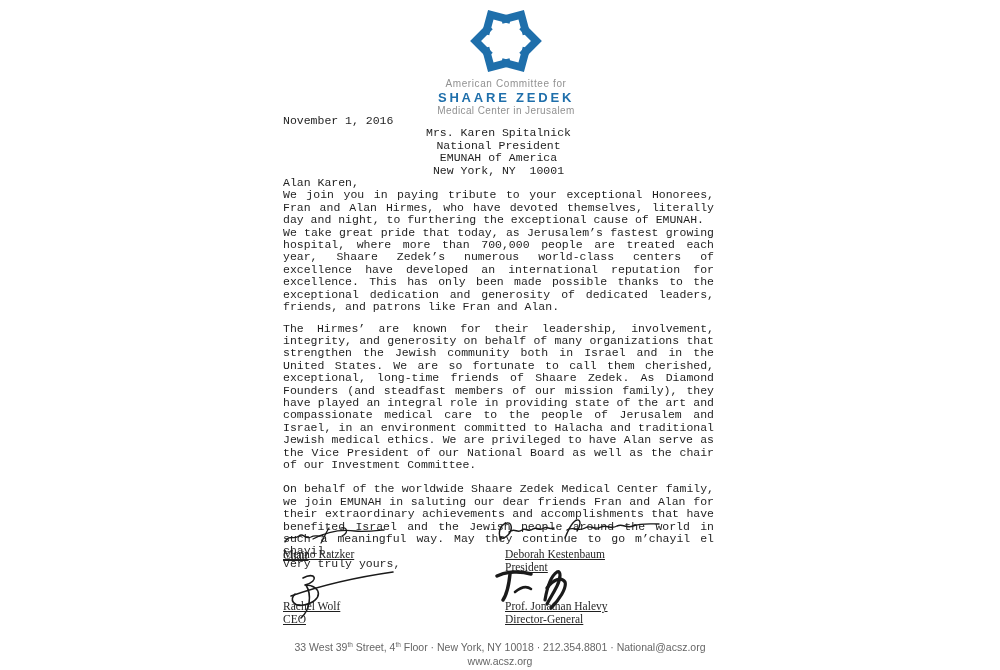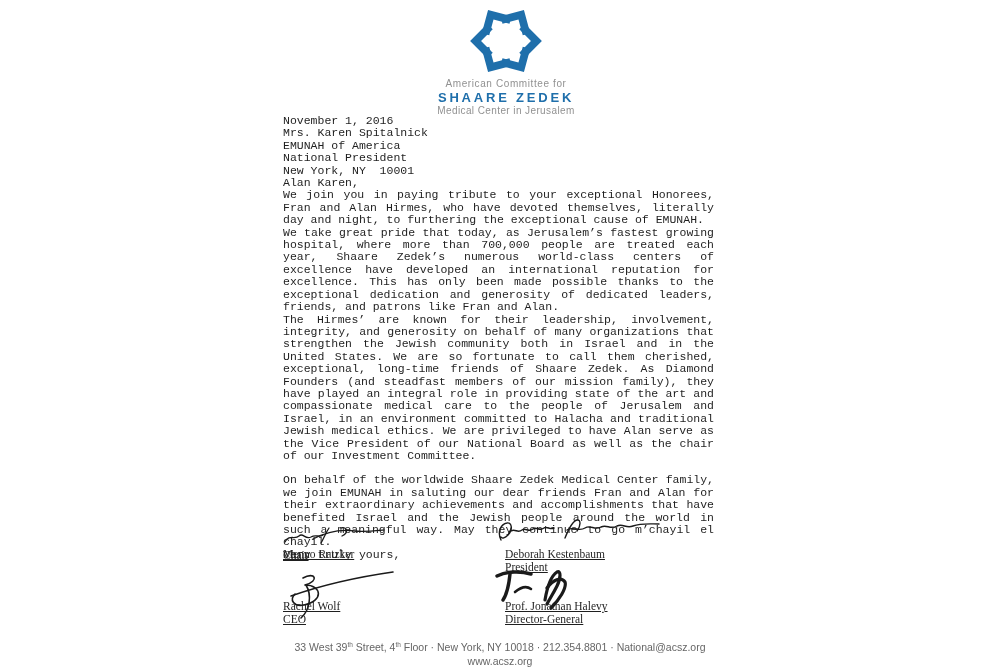--- a/index.html
+++ b/index.html
@@ -14,25 +14,25 @@
   .star-svg { display:block; margin:0 auto 4px auto; }
   .logo-org  { font-size:10px; letter-spacing:0.6px; color:#919191; line-height:12px; }
   .logo-name { font-size:13px; font-weight:bold; letter-spacing:2.8px; color:#1f6fab; line-height:15px; }
   .logo-sub  { font-size:10px; letter-spacing:0.4px; color:#919191; line-height:12px; }
 
   
   .body-col { position:absolute; left:283px; top:115px; width:431px;
               font-size:11.5px; line-height:12.4px;font-family:Liberation Mono, monospace; }
   .body-col p { margin:0; }
   .date-line { margin:0 0 19px 0; }
-  .addr-line { line-height:12.4px; }
+  .addr-line { line-height:12.4px;text-align:center; }
   sup.ss { font-size:7px; line-height:0; vertical-align:super; }
   .salutation { margin-top:5px; }
   .para { margin-top:10px; text-align:justify; }
-  .para.p3 { }
+  .para.p3 { margin-top:9px; }
   .para.p4 { margin-top:12px; }
   .closing { margin-top:13px; }
 
   
   .sig-col { position:absolute; font-size:11.5px; line-height:13px; }
   .sig-col .sig-name, .sig-col .sig-title { position:absolute; left:0; white-space:nowrap;text-decoration:underline; }
   .sig-left  { left:283px; top:520px; width:215px; height:125px; }
   .sig-right { left:505px; top:516px; width:235px; height:130px; }
   .sig-art { position:absolute; }
   .sig-art path { fill:none; stroke:#1a1a1a; stroke-linecap:round; stroke-linejoin:round; }
@@ -62,22 +62,22 @@
     <div class="logo-org">American Committee for</div>
     <div class="logo-name">SHAARE ZEDEK</div>
     <div class="logo-sub">Medical Center in Jerusalem</div>
   </div>
 
   <div class="body-col">
     <p class="date-line">November 1, 2016</p>
 
     <div class="address">
       <div class="addr-line">Mrs. Karen Spitalnick</div>
+      <div class="addr-line">National President</div>
       <div class="addr-line">EMUNAH of America</div>
-      <div class="addr-line">National President</div>
       <div class="addr-line">New York, NY&nbsp; 10001</div>
     </div>
 
     <p class="salutation">Alan Karen,</p>
 
     <p class="para p1">We join you in paying tribute to your exceptional Honorees, Fran and Alan Hirmes, who have devoted themselves, literally day and night, to furthering the exceptional cause of EMUNAH.</p>
     <p class="para p2">We take great pride that today, as Jerusalem’s fastest growing hospital, where more than 700,000 people are treated each year, Shaare Zedek’s numerous world-class centers of excellence have developed an international reputation for excellence. This has only been made possible thanks to the exceptional dedication and generosity of dedicated leaders, friends, and patrons like Fran and Alan.</p>
     <p class="para p3">The Hirmes’ are known for their leadership, involvement, integrity, and generosity on behalf of many organizations that strengthen the Jewish community both in Israel and in the United States. We are so fortunate to call them cherished, exceptional, long-time friends of Shaare Zedek. As Diamond Founders (and steadfast members of our mission family), they have played an integral role in providing state of the art and compassionate medical care to the people of Jerusalem and Israel, in an environment committed to Halacha and traditional Jewish medical ethics. We are privileged to have Alan serve as the Vice President of our National Board as well as the chair of our Investment Committee.</p>
     <p class="para p4">On behalf of the worldwide Shaare Zedek Medical Center family, we join EMUNAH in saluting our dear friends Fran and Alan for their extraordinary achievements and accomplishments that have benefited Israel and the Jewish people around the world in such a meaningful way. May they continue to go m’chayil el chayil.</p>
 

